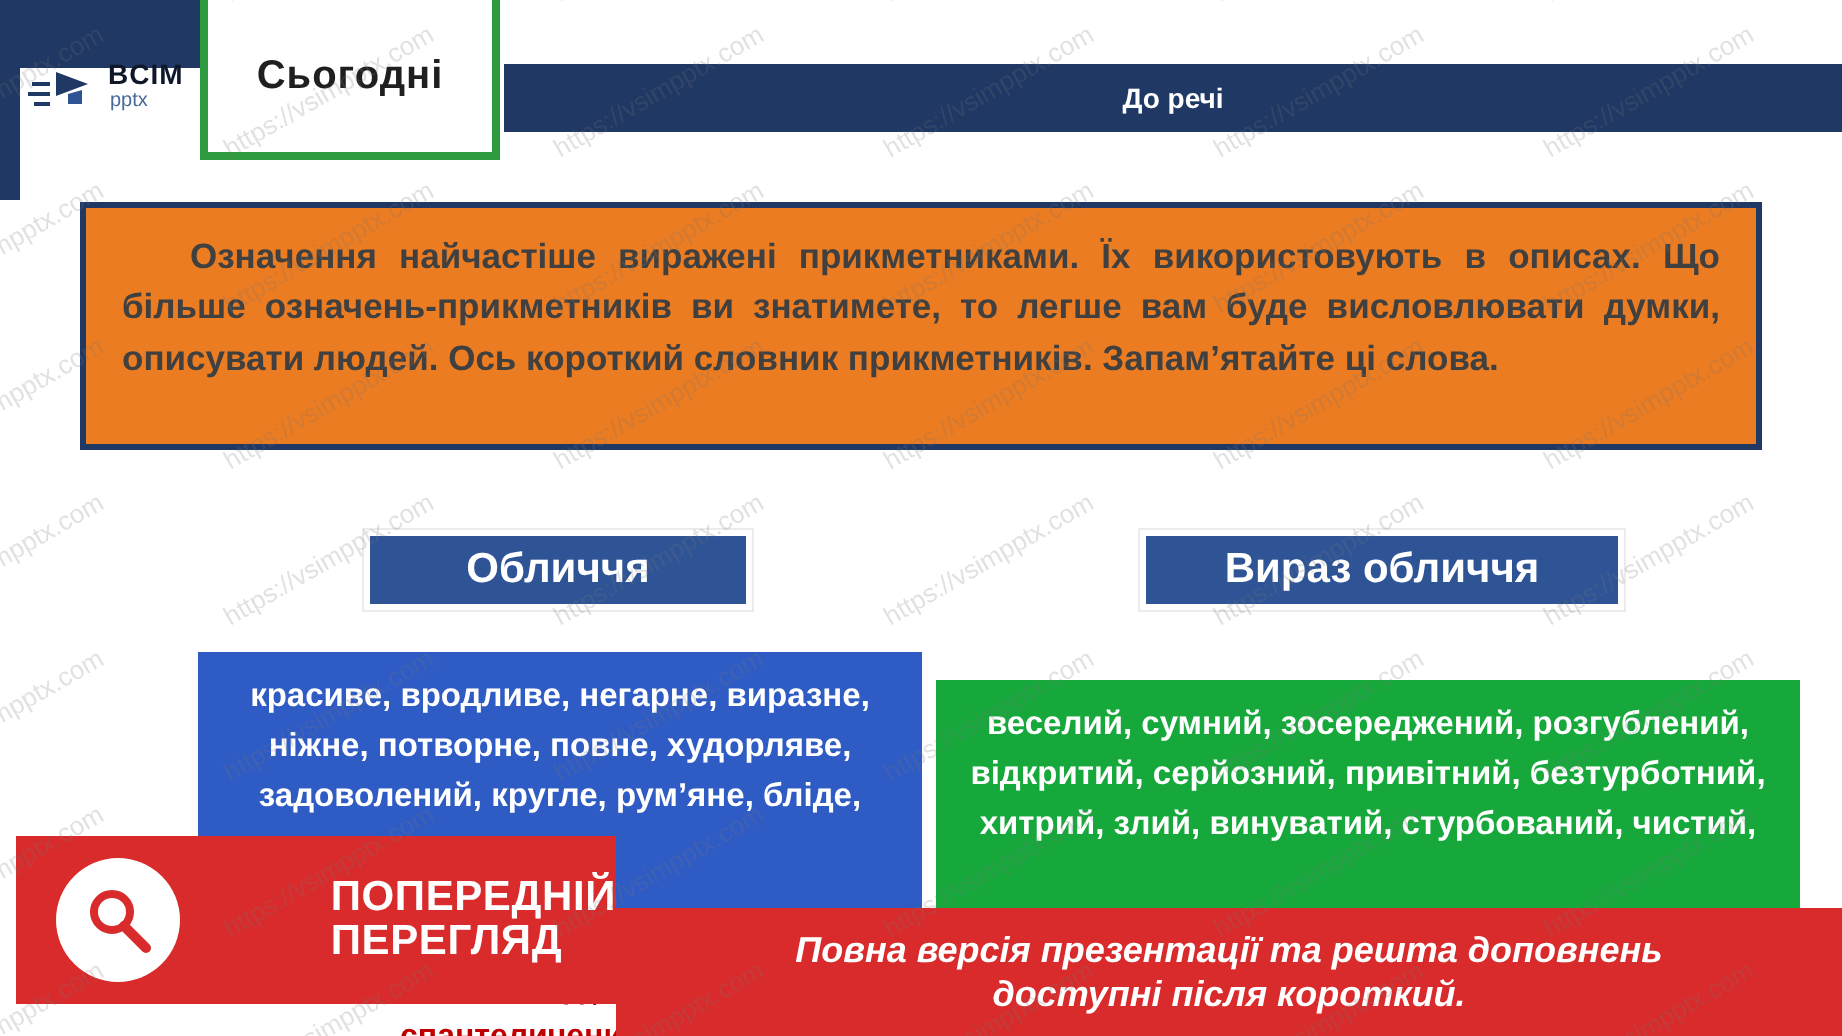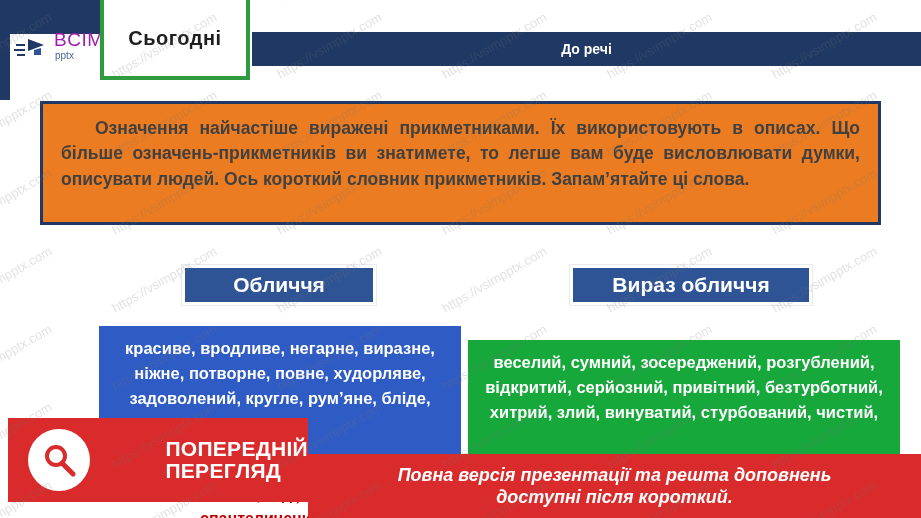--- a/index.html
+++ b/index.html
@@ -46,23 +46,23 @@
   .logo-mark {
     width: 34px; height: 26px;
     position: relative;
   }
   .logo-text {
     display: flex;
     flex-direction: column;
     line-height: 1;
   }
   .logo-title {
-    font-size: 19px;
-    font-weight: normal;
-    color: #a21caf;
+    font-size: 14px;
+    font-weight: bold;
+    color: #0f172a;
     letter-spacing: 0.5px;
   }
   .logo-sub {
     font-size: 10px;
     color: #4a6898;
     margin-top: 2px;
     margin-left: 1px;
   }
   
   .date-tab {

